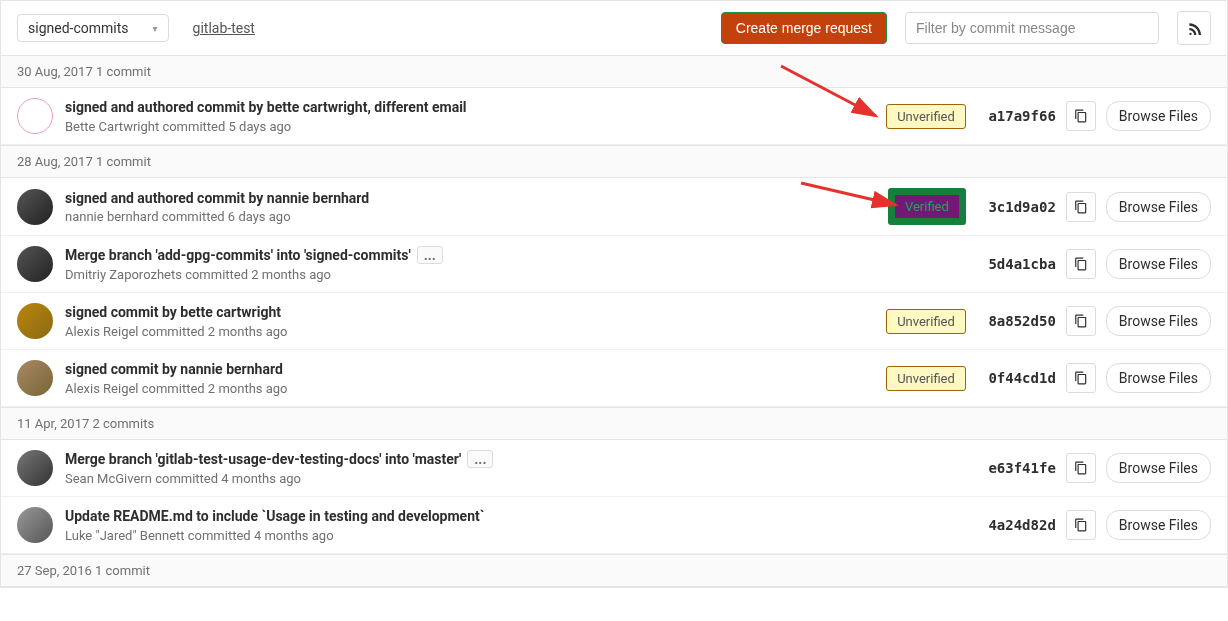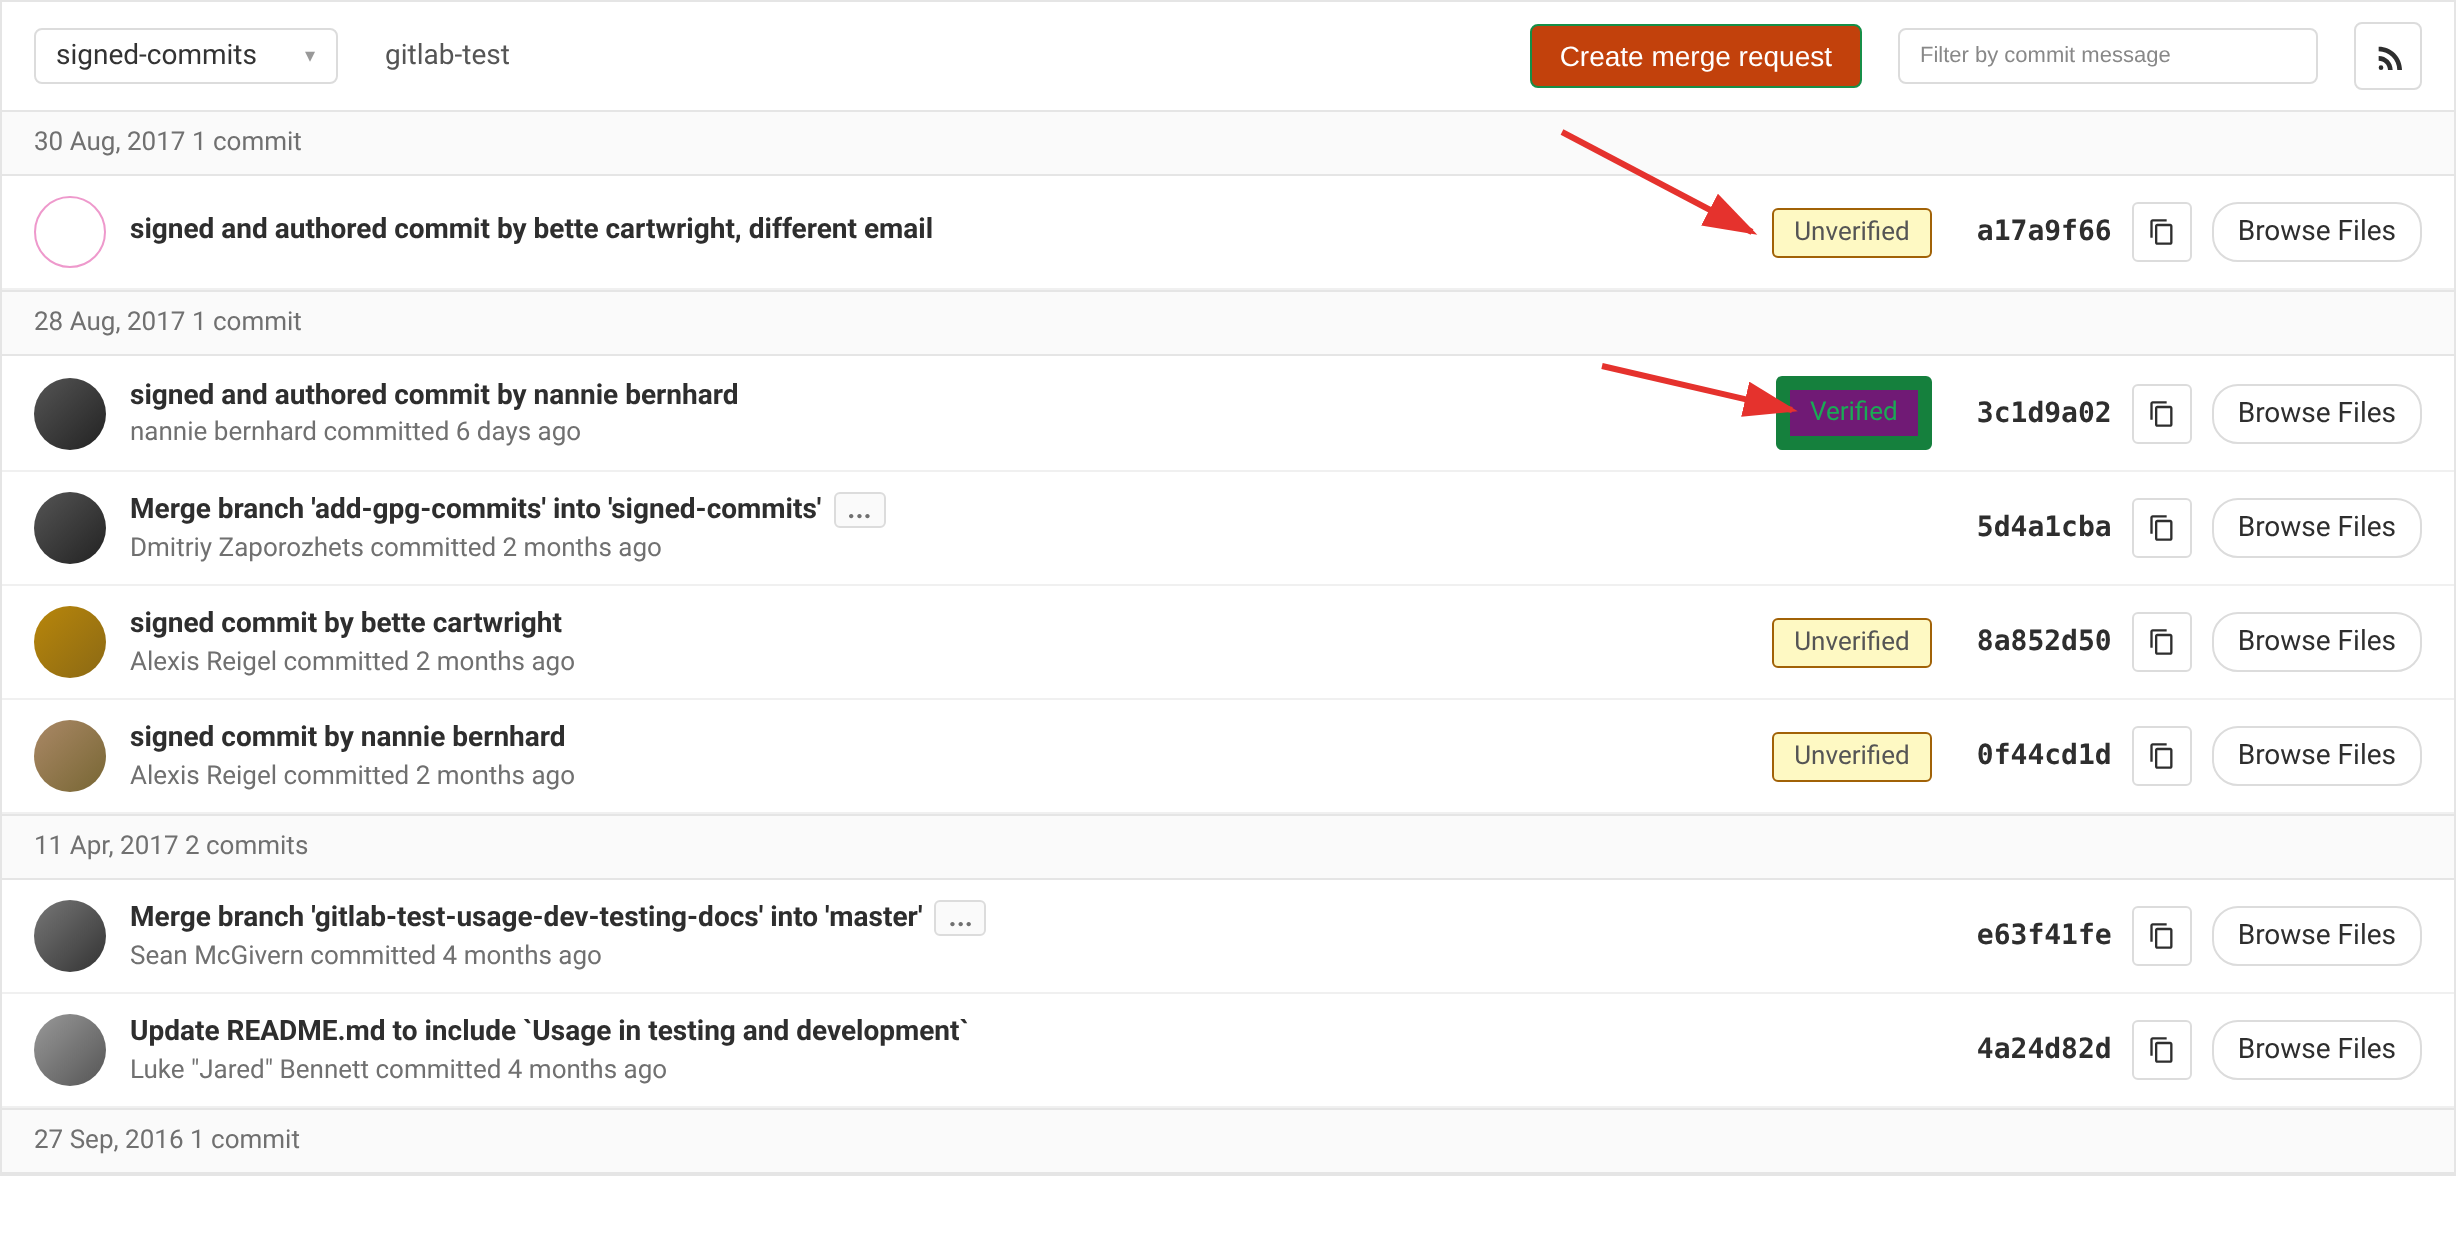--- a/index.html
+++ b/index.html
@@ -2,24 +2,24 @@
 <html><head>
   <meta charset="utf-8">
   <style>
     * { box-sizing: border-box; margin: 0; padding: 0; }
     body { font-family: -apple-system, BlinkMacSystemFont, "Segoe UI", Roboto, "Helvetica Neue", Arial, sans-serif; font-size: 14px; color: #2e2e2e; background: #fff; }
     .container { width: 1228px; border: 1px solid #e5e5e5; position: relative; }
     .topbar { display: flex; align-items: center; padding: 10px 16px; gap: 18px; }
     .branch-select { display: flex; align-items: center; border: 1px solid #dcdcdc; border-radius: 4px; padding: 5px 10px; background: #fff; color: #555; cursor: pointer; gap: 24px; }
     .branch-select .label { color: #333; }
     .branch-select .chev { color: #999; font-size: 10px; }
-    .repo-name { color: #555; margin-left: 6px; }
+    .repo-name { color: #555; margin-left: 6px; text-decoration: underline; }
     .spacer { flex: 1; }
     .btn-green { background: #c2410c; color: #fff; border: 1px solid #168f48; border-radius: 4px; padding: 7px 14px; cursor: pointer; font-size: 14px; }
-    .filter-input { border: 1px solid #dcdcdc; border-radius: 4px; padding: 7px 10px; background: #fff; color: #0369a1; width: 210px; font-size: 11px; }
+    .filter-input { border: 1px solid #dcdcdc; border-radius: 4px; padding: 7px 10px; background: #fff; color: #0369a1; width: 254px; font-size: 14px; }
     .filter-input::placeholder { color: #888; }
     .rss-btn { border: 1px solid #dcdcdc; border-radius: 4px; background: #fff; width: 34px; height: 34px; display: flex; align-items: center; justify-content: center; cursor: pointer; }
     .date-header { background: #fafafa; padding: 8px 16px; color: #707070; border-top: 1px solid #e5e5e5; border-bottom: 1px solid #e5e5e5; font-size: 13px; }
     .commit-row { display: flex; align-items: center; padding: 10px 16px; border-bottom: 1px solid #f0f0f0; gap: 12px; }
     .commit-row:last-child { border-bottom: none; }
     .avatar { width: 36px; height: 36px; border-radius: 50%; flex-shrink: 0; }
     .commit-main { flex: 1; min-width: 0; }
     .commit-title { font-weight: 700; color: #2e2e2e; line-height: 1.4; }
     .commit-meta { color: #707070; font-size: 13px; margin-top: 1px; }
     .more-btn { display: inline-flex; align-items: center; justify-content: center; border: 1px solid #dcdcdc; background: #fafafa; border-radius: 3px; padding: 0 6px; height: 18px; margin-left: 6px; cursor: pointer; color: #707070; font-weight: 700; line-height: 1; }
@@ -58,20 +58,21 @@
         </svg>
     </div>
   </div>
 
   <div id="commit-list">
       <div class="date-header">30 Aug, 2017 1 commit</div>
       <div class="commit-row">
         <div class="avatar av-a"></div>
         <div class="commit-main">
           <div><span class="commit-title">signed and authored commit by bette cartwright, different email</span></div>
+          <div class="commit-meta">Bette Cartwright committed 5 days ago</div>
         </div>
         <div class="commit-right">
           <span class="badge unverified">Unverified</span>
           <span class="sha">a17a9f66</span>
           <span class="copy-btn">
             <svg width="14" height="14" viewBox="0 0 24 24" fill="#2e2e2e">
               <path d="M16 1H4C2.9 1 2 1.9 2 3v14h2V3h12V1zm3 4H8C6.9 5 6 5.9 6 7v14c0 1.1.9 2 2 2h11c1.1 0 2-.9 2-2V7c0-1.1-.9-2-2-2zm0 16H8V7h11v14z"></path>
             </svg>
           </span>
           <span class="browse-btn">Browse Files</span>

